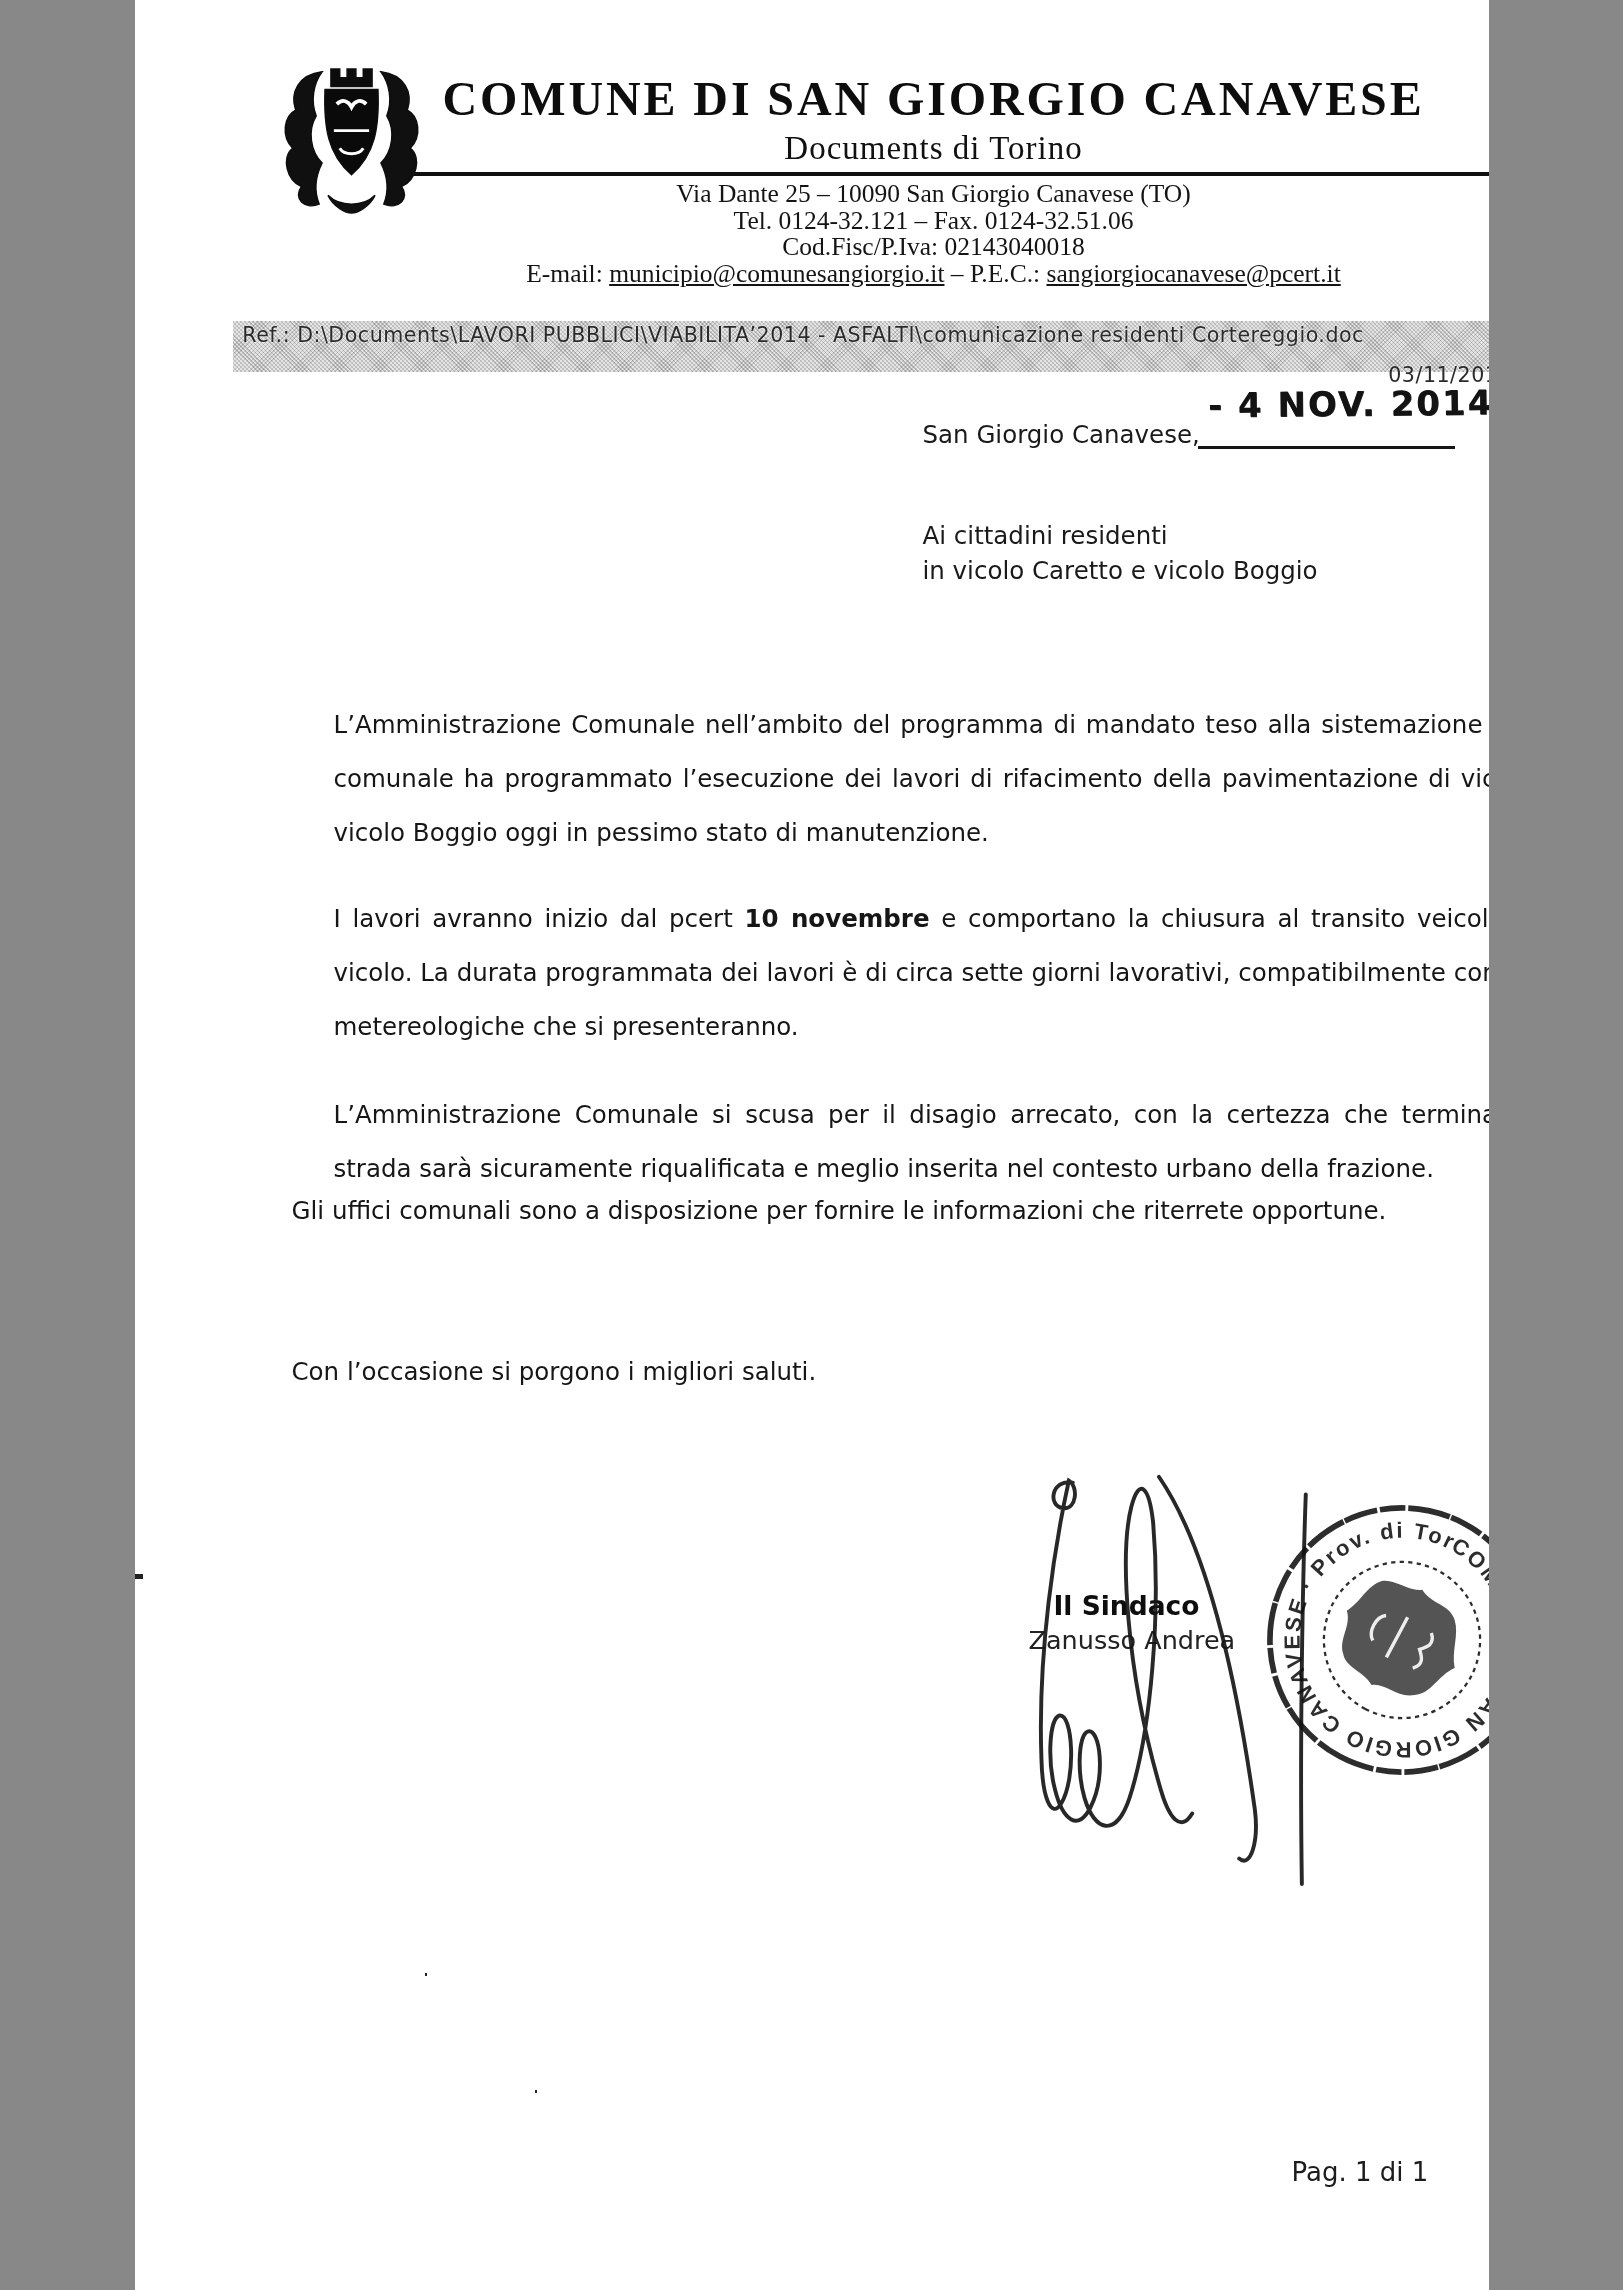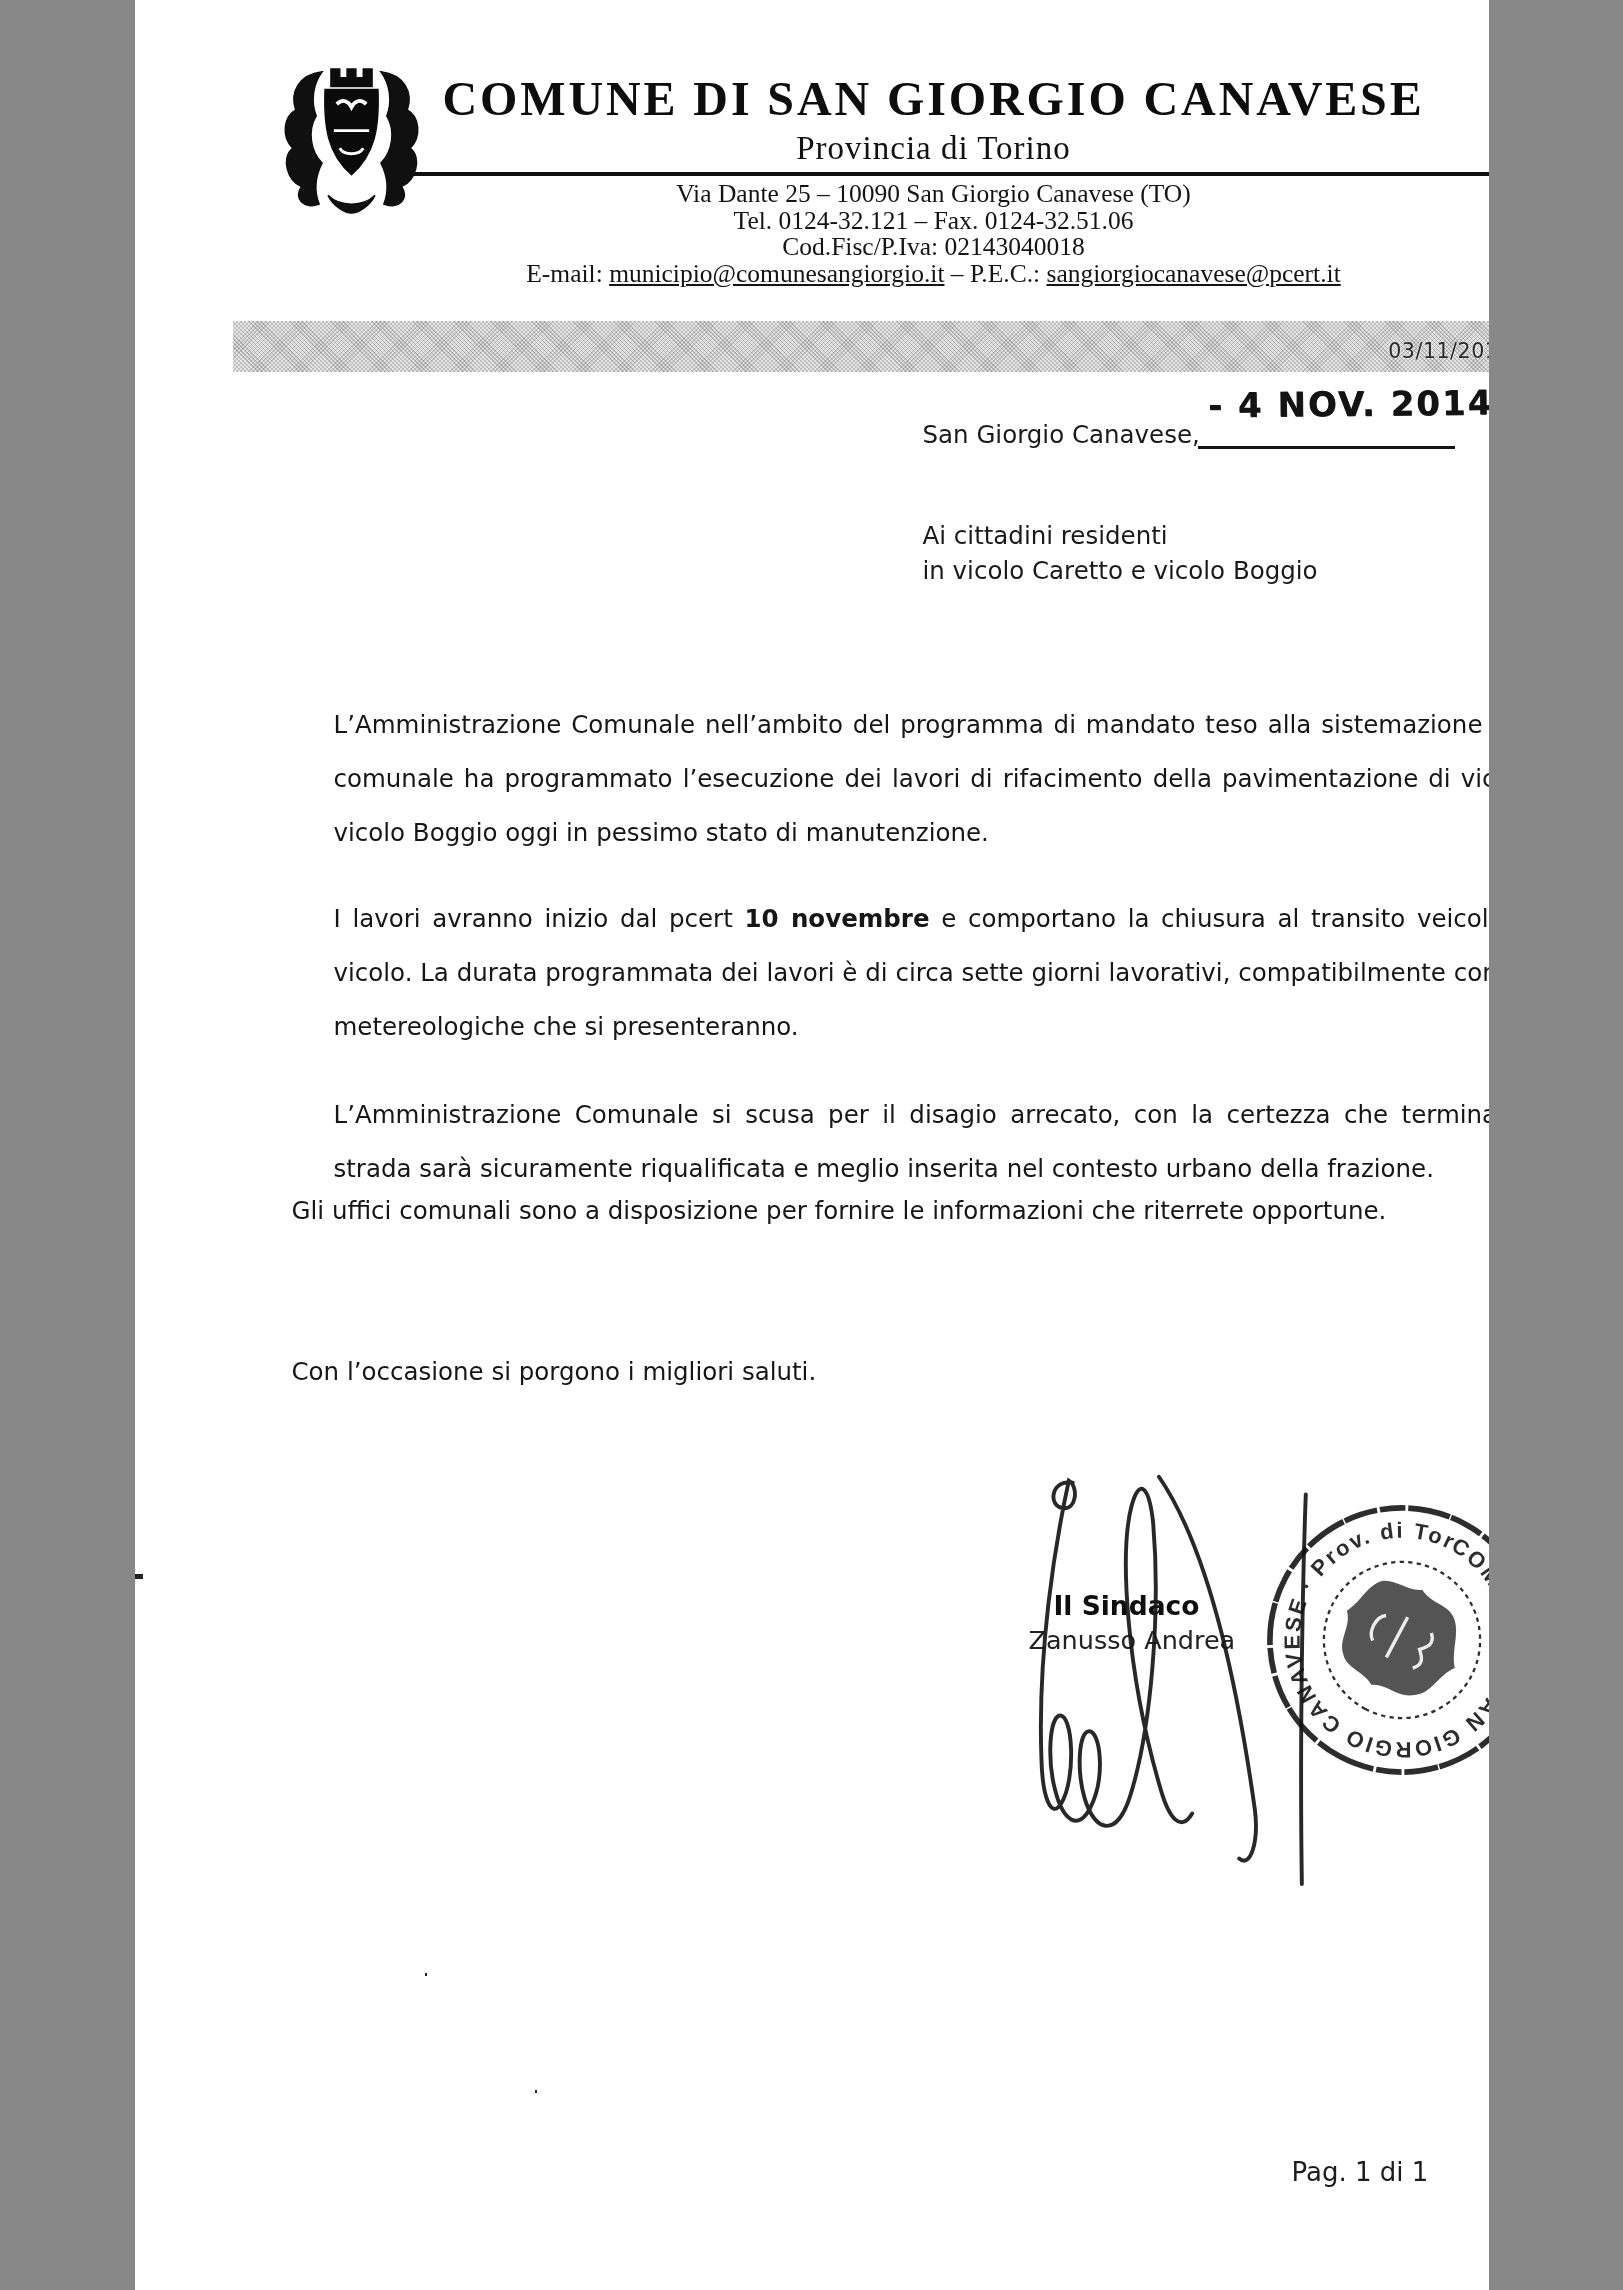--- a/index.html
+++ b/index.html
@@ -110,28 +110,29 @@
 
       <path d="M40,30 c4,-4 8,-2 10,2 c2,-4 6,-6 10,-2" stroke="#ffffff" stroke-width="2.5" fill="none"></path>
       <path d="M38,48 h24" stroke="#ffffff" stroke-width="2" fill="none"></path>
       <path d="M42,60 c3,5 13,5 16,0" stroke="#ffffff" stroke-width="2" fill="none"></path>
 
       <path d="M34,92 c8,8 24,8 32,0 c-4,8 -12,12 -16,12 c-4,0 -12,-4 -16,-12 Z" fill="#101010"></path>
     </g>
   </svg>
 
   <div class="hdr-line hdr-title">COMUNE DI SAN GIORGIO CANAVESE</div>
-  <div class="hdr-line hdr-subtitle">Provincia di Torino</div>
+  <div class="hdr-line hdr-subtitle">Documents di Torino</div>
   <div class="hdr-rule"></div>
   <div class="hdr-line hdr-addr hdr-a1">Via Dante 25 – 10090 San Giorgio Canavese (TO)</div>
   <div class="hdr-line hdr-addr hdr-a2">Tel. 0124-32.121 – Fax. 0124-32.51.06</div>
   <div class="hdr-line hdr-addr hdr-a3">Cod.Fisc/P.Iva: 02143040018</div>
   <div class="hdr-line hdr-addr hdr-a4"><span>E-mail: </span><span class="u">municipio@comunesangiorgio.it</span><span> – P.E.C.: </span><span class="u">sangiorgiocanavese@pcert.it</span></div>
 
   <div class="refbar">
+    <span class="ref-path">Ref.: D:\Documents\LAVORI PUBBLICI\VIABILITA’2014 - ASFALTI\comunicazione residenti Cortereggio.doc</span>
     <span class="ref-time">03/11/2014 10.02.00</span>
   </div>
 
   <div class="place">San Giorgio Canavese,</div>
   <div class="date-stamp">- 4 NOV. 2014</div>
   <div class="date-line"></div>
 
   <div class="recipient">
     <div>Ai cittadini residenti</div>
     <div>in vicolo Caretto e vicolo Boggio</div>

